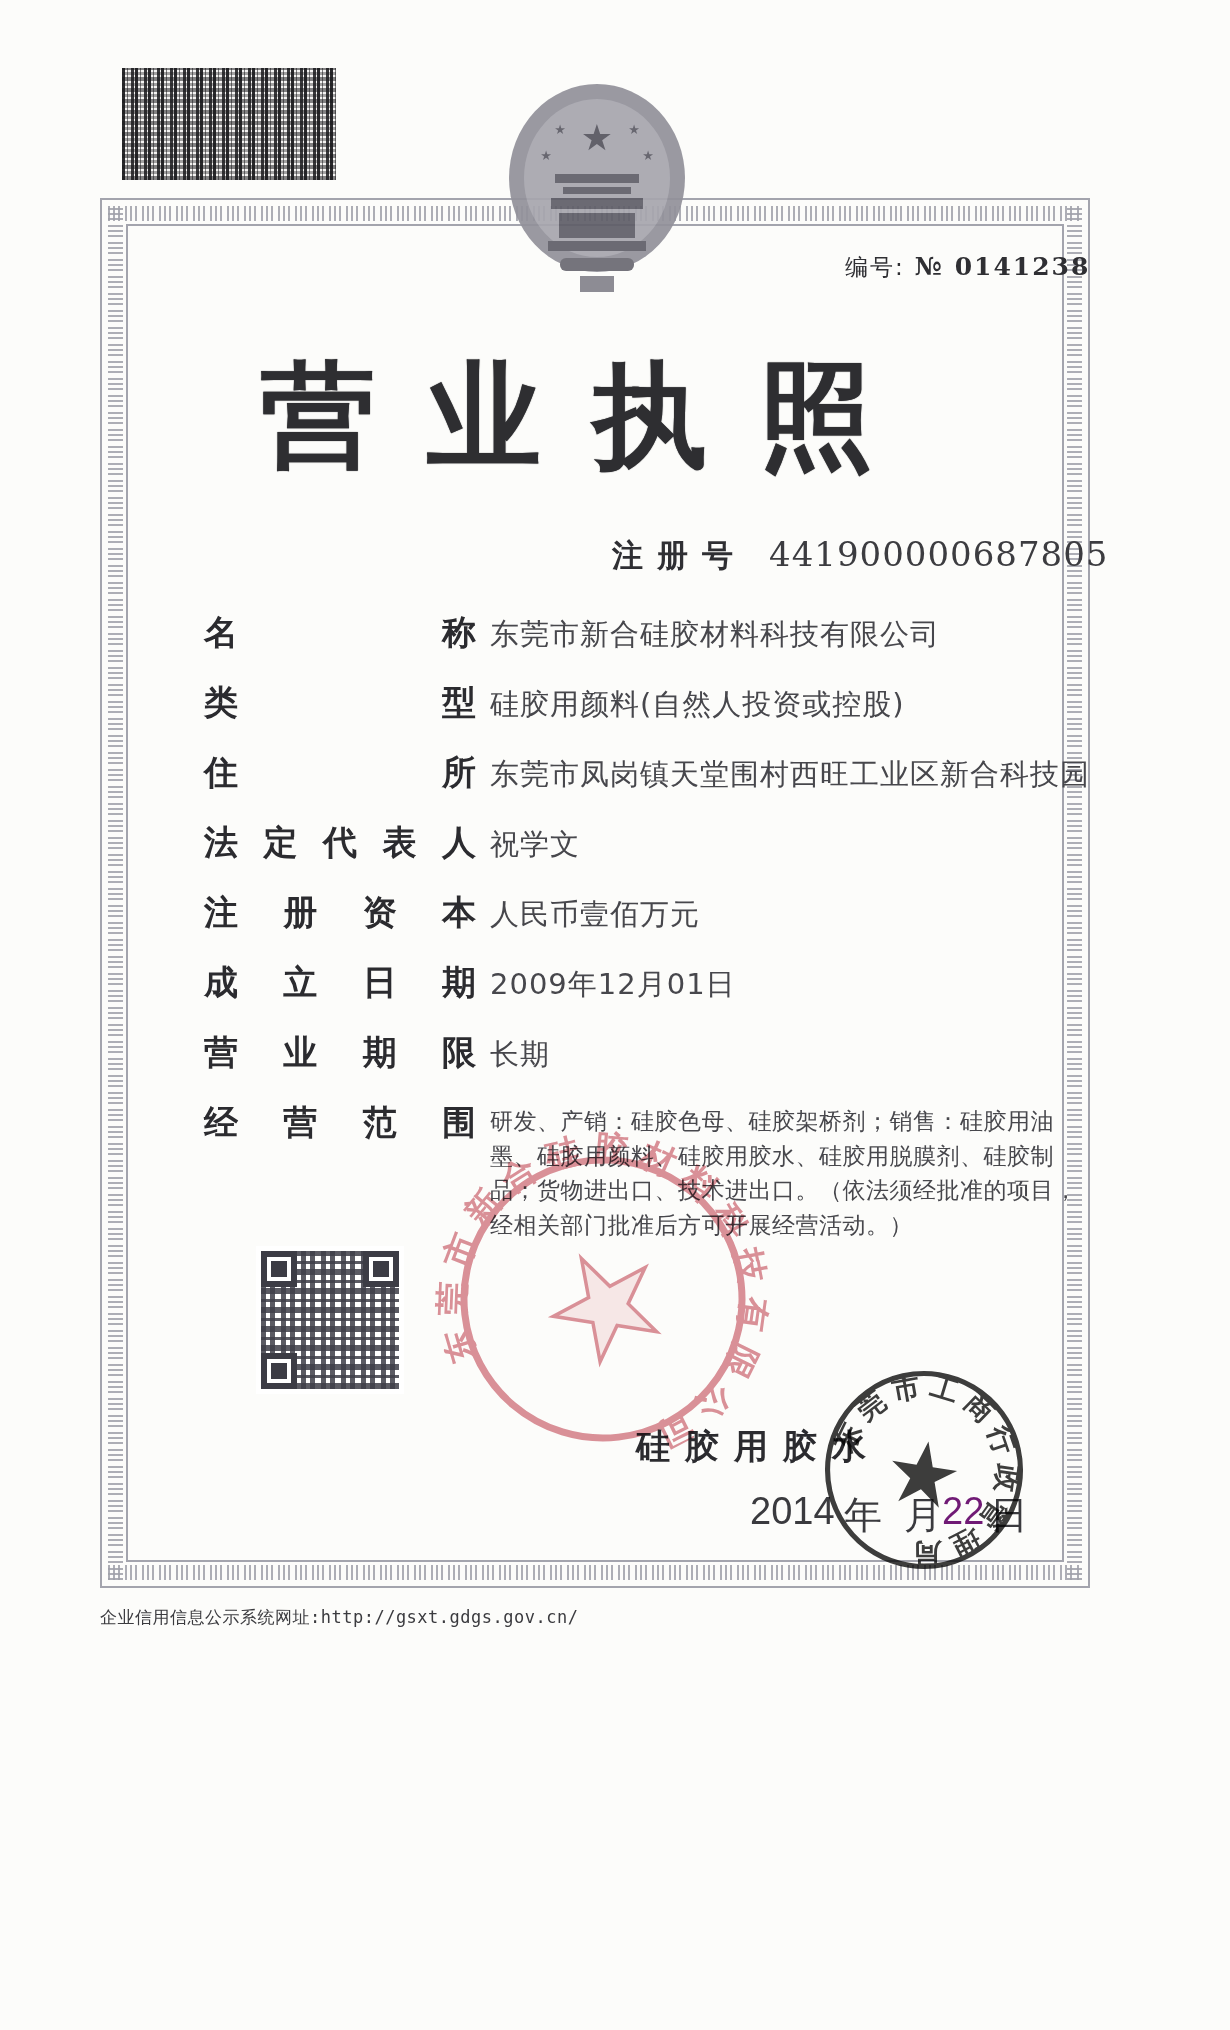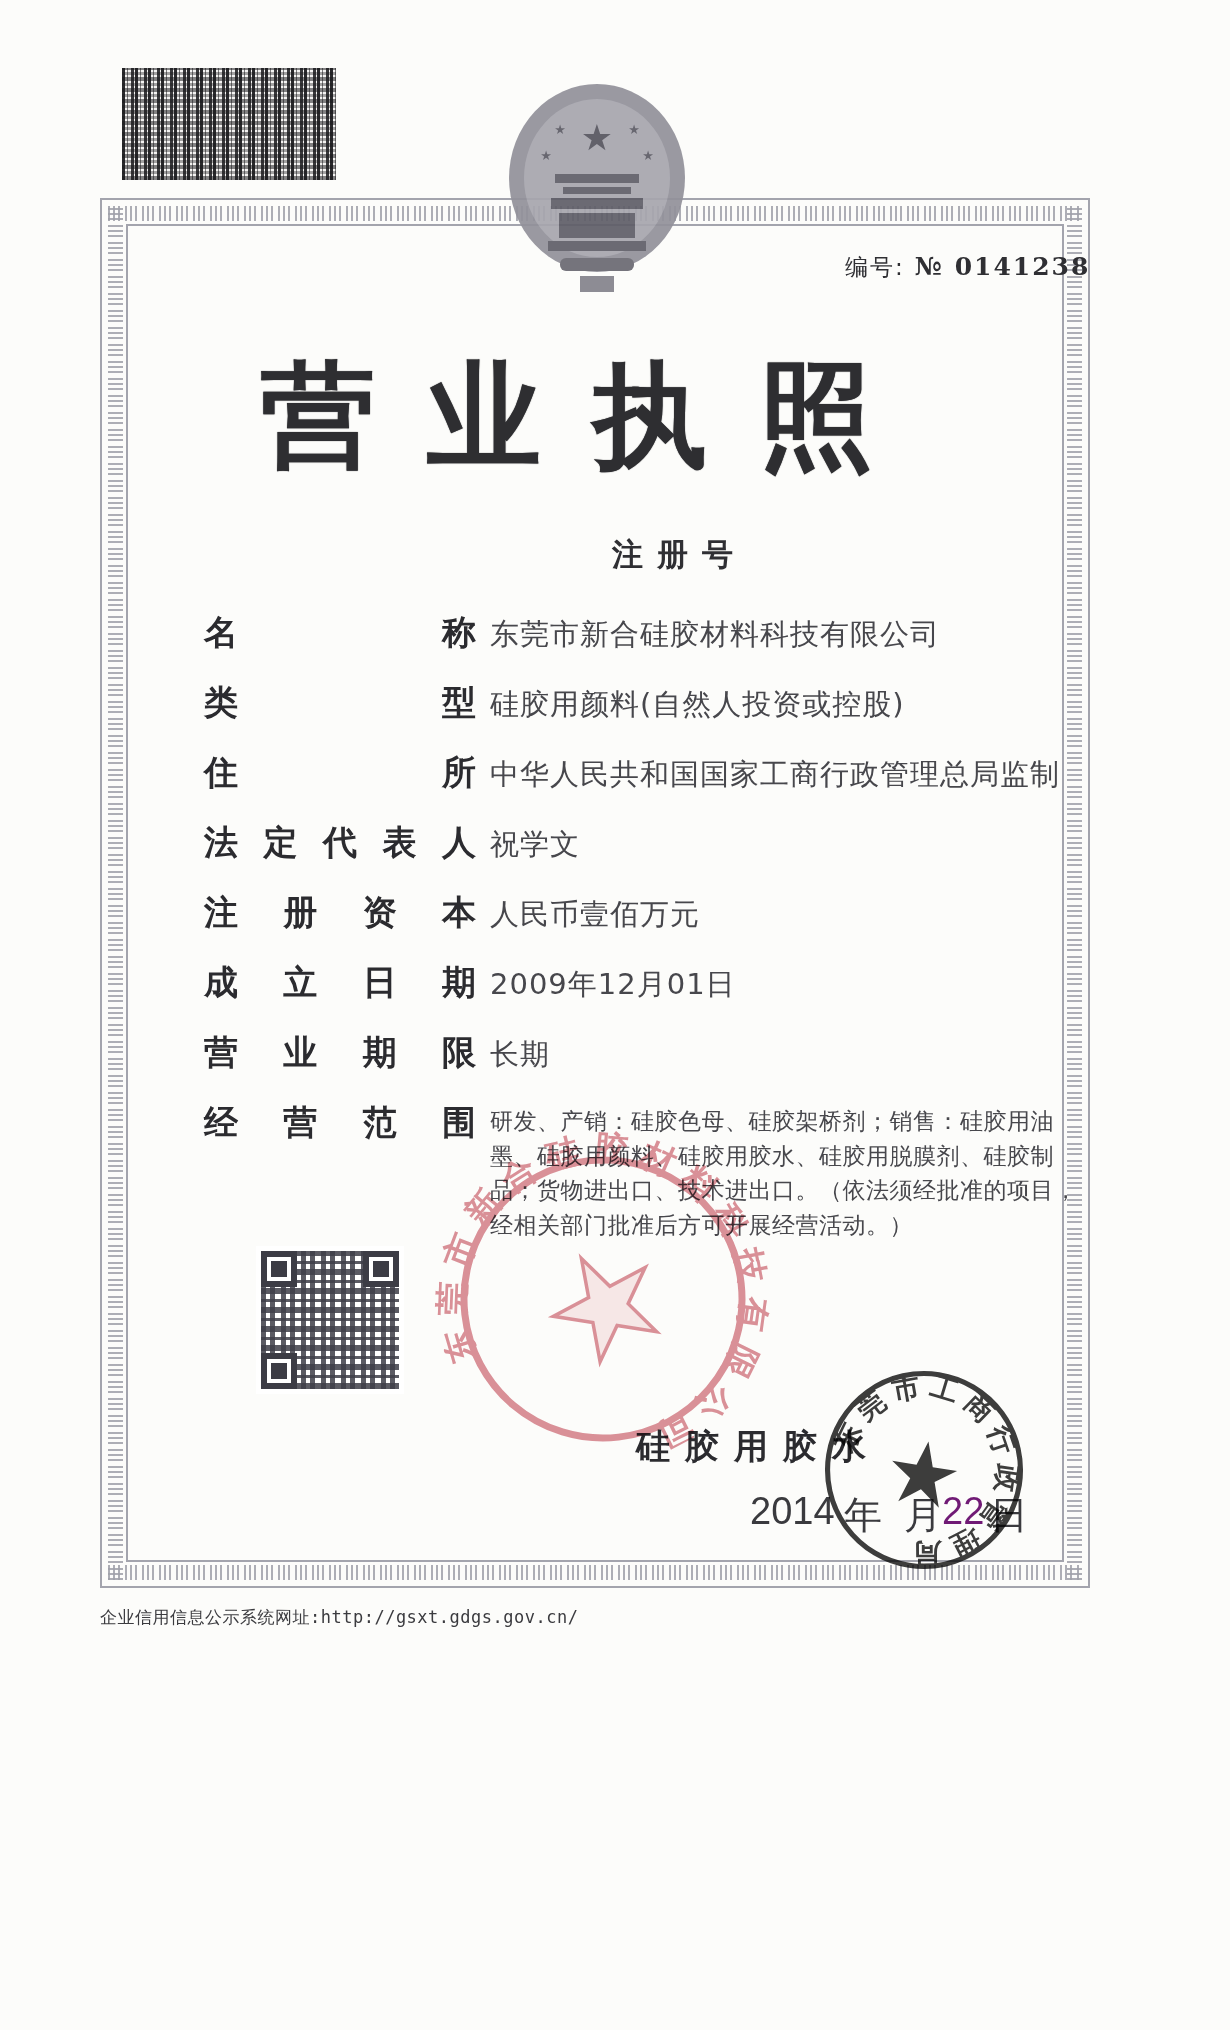--- a/index.html
+++ b/index.html
@@ -114,20 +114,21 @@
   </div>
 
   <div class="serial">
     <span>编号:</span><span class="no">№ 0141238</span>
   </div>
 
   <div class="title">营业执照</div>
 
   <div class="regline">
     <span class="lbl">注册号</span>
+    <span class="num">441900000687805</span>
   </div>
 
   <div class="rows">
     <div class="row">
       <div class="row-label justify-chars">
           <span>名</span>
           <span>称</span>
         </div>
       <div class="row-value">东莞市新合硅胶材料科技有限公司</div>
     </div>
@@ -136,21 +137,21 @@
           <span>类</span>
           <span>型</span>
         </div>
       <div class="row-value">硅胶用颜料(自然人投资或控股)</div>
     </div>
     <div class="row">
       <div class="row-label justify-chars">
           <span>住</span>
           <span>所</span>
         </div>
-      <div class="row-value">中华人民共和国国家工商行政管理总局监制</div>
+      <div class="row-value">东莞市凤岗镇天堂围村西旺工业区新合科技园</div>
     </div>
     <div class="row">
       <div class="row-label justify-chars">
           <span>法</span>
           <span>定</span>
           <span>代</span>
           <span>表</span>
           <span>人</span>
         </div>
       <div class="row-value">祝学文</div>

